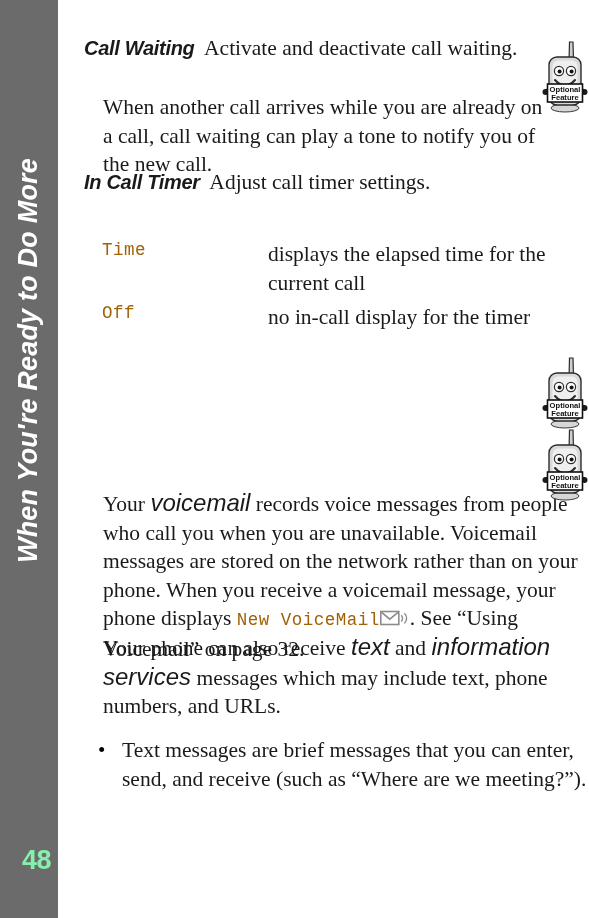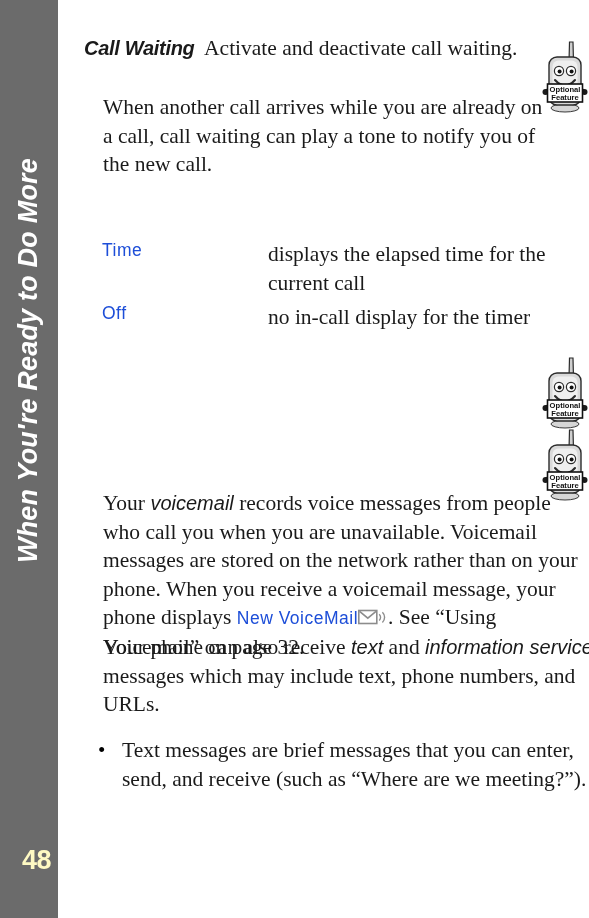--- a/index.html
+++ b/index.html
@@ -45,21 +45,21 @@
     letter-spacing: 0.2px;
     color: #ffffff;
   }
   .page-number {
     position: absolute;
     left: 22px;
     bottom: 42px;
     font-family: "Liberation Sans", sans-serif;
     font-weight: bold;
     font-size: 27px;
-    color: #fef9c3;
+    color: #86efac;
     letter-spacing: -0.5px;
   }
 
   
   .content {
     position: absolute;
     left: 58px;
     top: 0;
     width: 531px;
     height: 918px;
@@ -95,27 +95,27 @@
     text-transform: uppercase;
   }
   .head-sc .cap {
     font-size: 21.5px;
   }
 
   .ital {
     font-family: "Liberation Sans", sans-serif;
     font-style: italic;
     font-weight: normal;
-    font-size: 20px;
+    font-size: 24px;
   }
 
   .mono {
-    font-family: Liberation Sans, sans-serif;
+    font-family: Liberation Mono, monospace;
     font-size: 17.5px;
-    color: #1d4ed8;
+    color: #a16207;
     letter-spacing: 0.5px;
     text-align: center;
   }
 
   
   .defrow {
     position: absolute;
     width: 490px;
   }
   .defrow .dt {
@@ -181,20 +181,25 @@
   <div class="blk" style="left:26px; top:34px; width:470px;">
     <p class="body">
       <span class="term">Call Waiting</span><span>&nbsp; </span><span>Activate and deactivate call waiting.</span>
     </p>
   </div>
 
   <div class="blk" style="left:45px; top:69px; width:447px;margin-top:24px;">
     <p class="body">When another call arrives while you are already on a call, call waiting can play a tone to notify you of the new call.</p>
   </div>
 
+  <div class="blk" style="left:26px; top:168px; width:470px;">
+    <p class="body">
+      <span class="term">In Call Timer</span><span>&nbsp; </span><span>Adjust call timer settings.</span>
+    </p>
+  </div>
 
 
   <div class="defrow" style="left:44px; top:240px;">
     <div class="dt mono">Time</div>
     <div class="dd">
       <p class="body">displays the elapsed time for the current call</p>
     </div>
   </div>
 
   <div class="defrow" style="left:44px; top:303px;">

